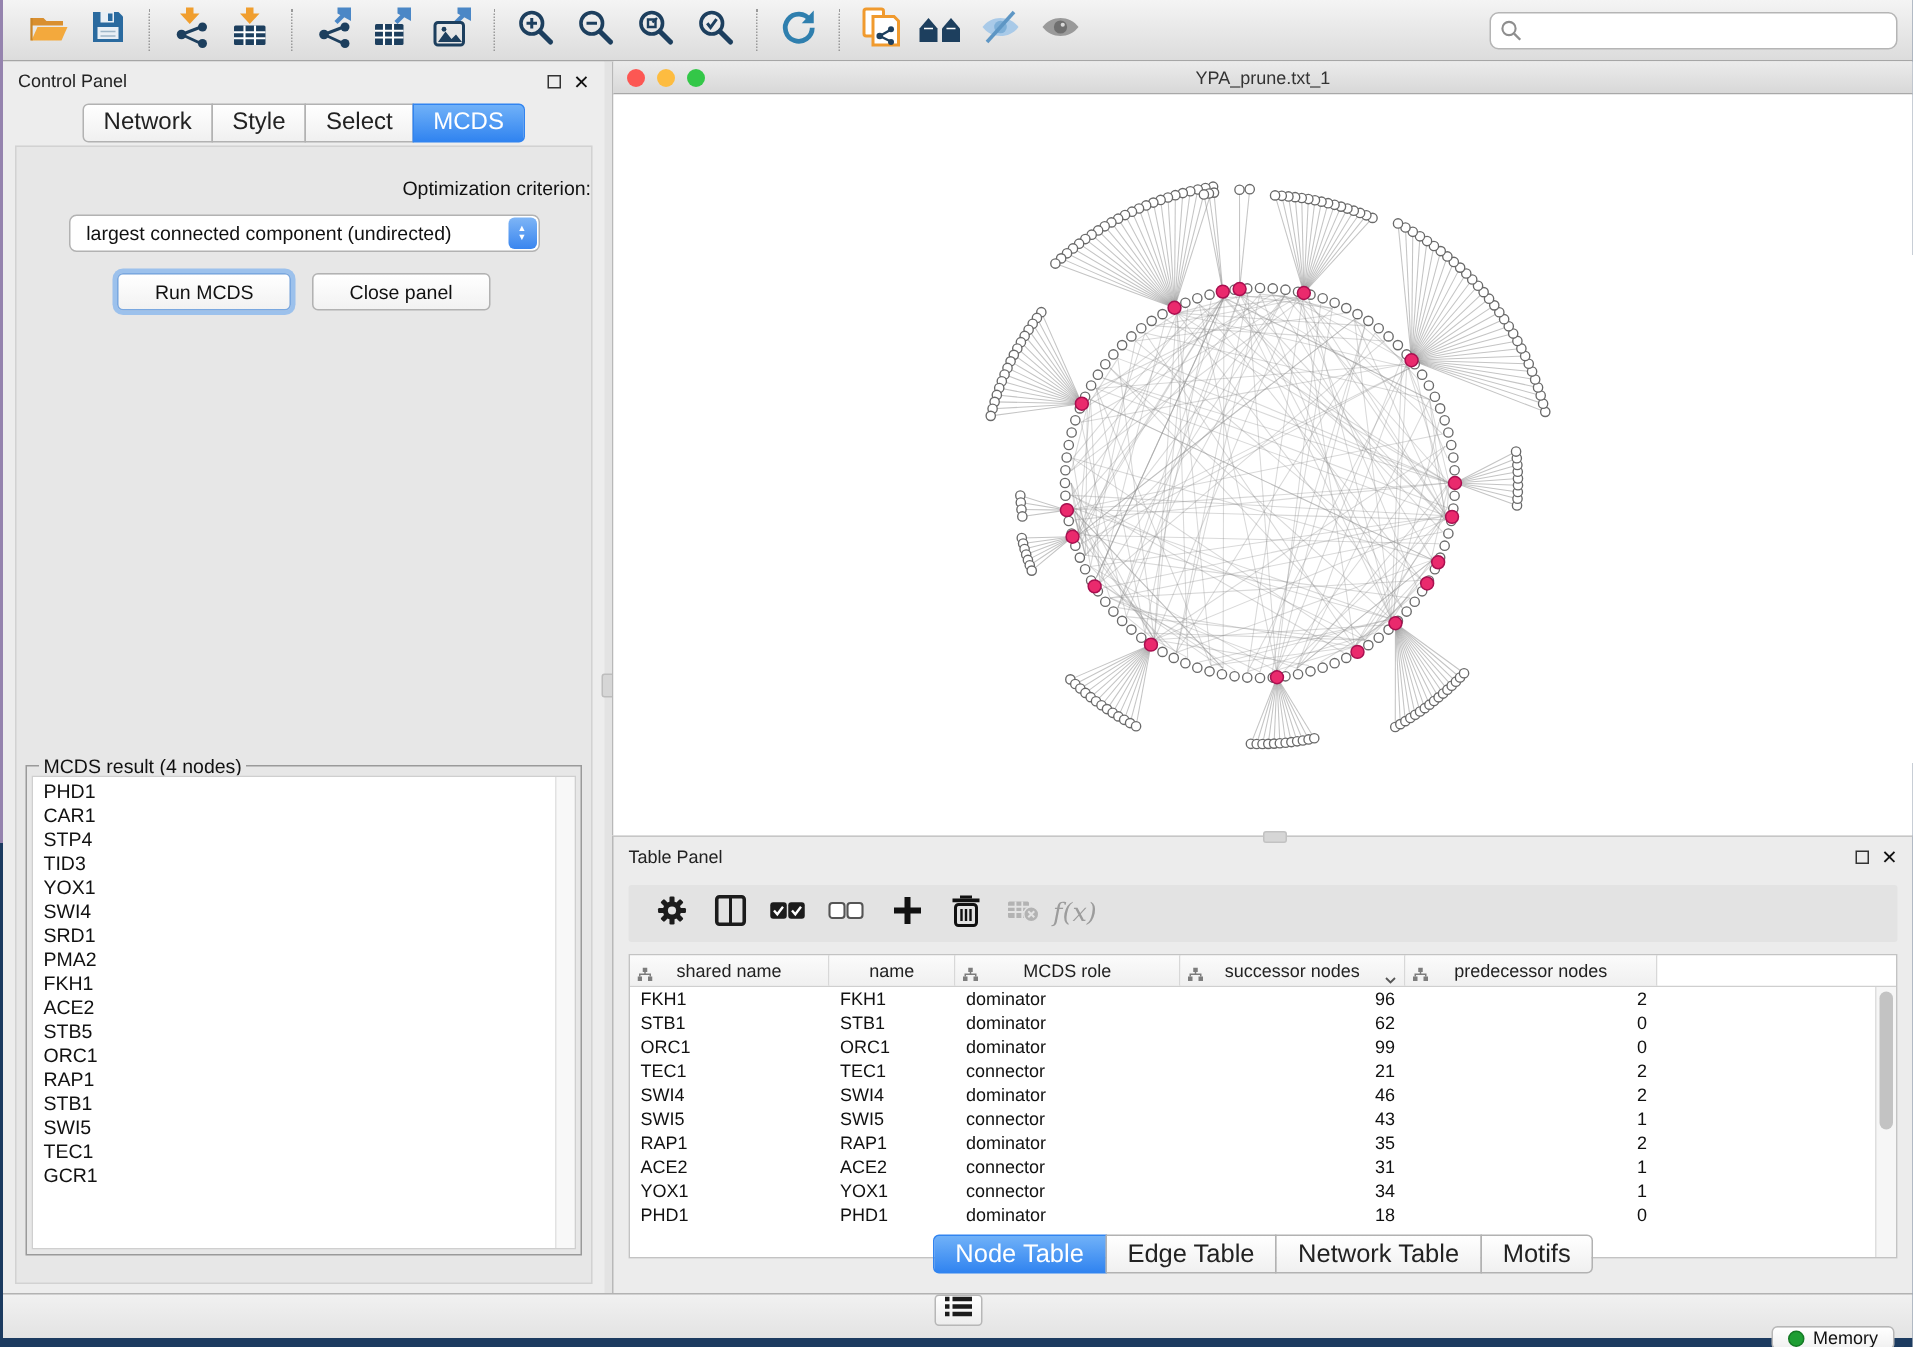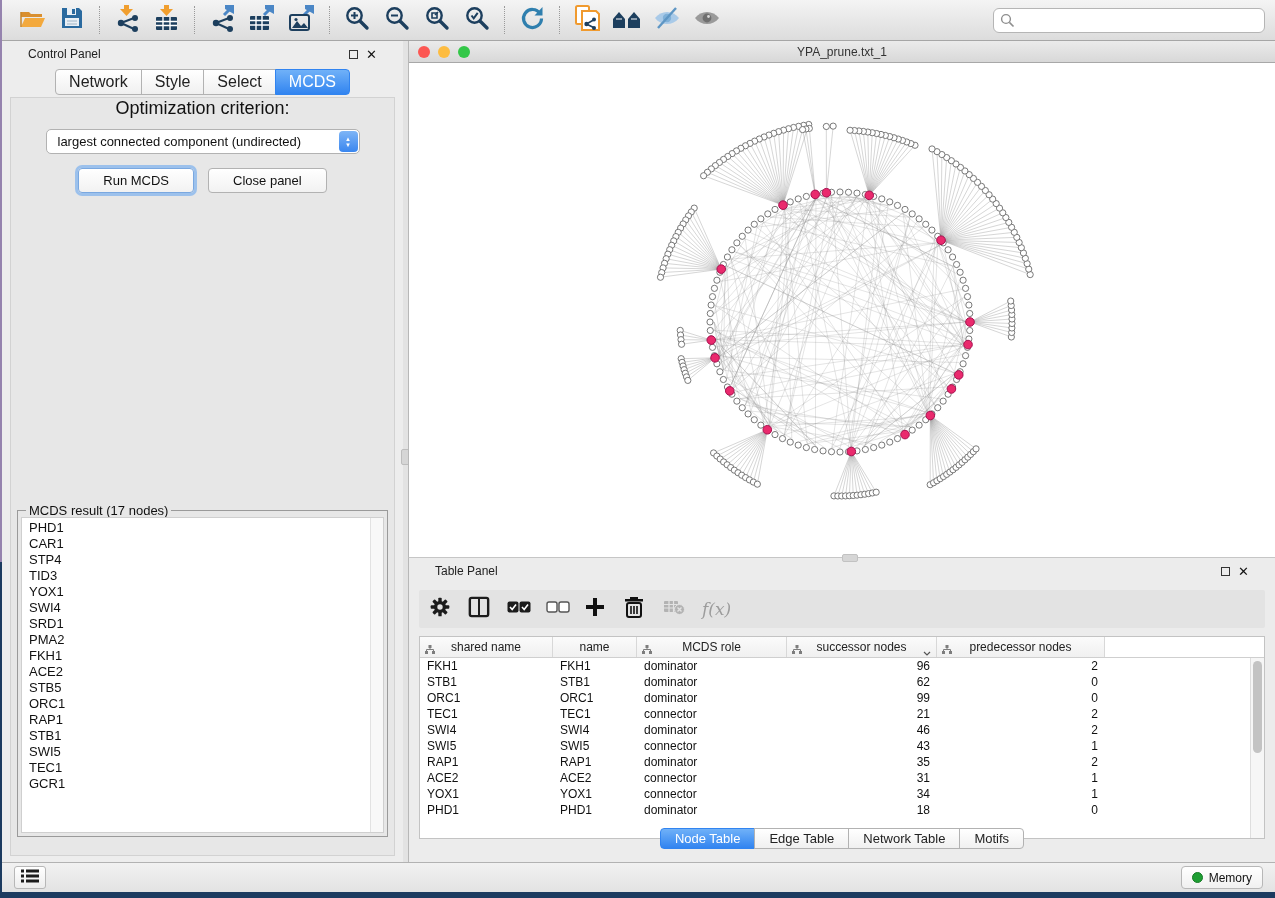--- a/index.html
+++ b/index.html
@@ -16,35 +16,35 @@
   .tb-btn { width:40px; height:34px; display:flex; align-items:center; justify-content:center; cursor:default; }
   .tb-sep { width:1px; height:28px; border-left:1px dotted #9a9a9a; margin:0 7px; }
   .tb-spacer { flex:1; }
   .search-wrap { position:relative; width:272px; height:25px; }
   .search-wrap input { width:100%; height:100%; border:1px solid #b5b5b5; border-radius:6px;
     background:#fff; padding:0 8px 0 26px; font-size:12px; outline:none; }
   .search-glass { position:absolute; left:7px; top:5px; }
 
   
   .control-panel { position:absolute; left:0; top:41px; width:401px; bottom:30px; background:#ededed; }
-  .panel-head { height:26px; display:flex; align-items:center; padding:0 26px; }
+  .panel-head { height:26px; display:flex; align-items:center; padding:0 10px; }
   .panel-title { font-size:12px; color:#222; }
   .panel-head-icons { margin-left:auto; display:flex; gap:8px; align-items:center; }
   .float-box { width:9px; height:9px; border:1.5px solid #333; }
   .close-x { font-size:13px; font-weight:bold; color:#111; line-height:9px; }
   .cp-tabs { display:flex; justify-content:center; margin-top:2px; }
   .seg { display:inline-flex; }
   .seg .seg-btn { border:1px solid #b2b2b2; margin-left:-1px; background:linear-gradient(#ffffff,#f0f0f0);
     font-size:16px; color:#222; padding:3px 13px; cursor:default; }
   .seg .seg-btn:first-child { border-radius:4px 0 0 4px; margin-left:0; }
   .seg .seg-btn:last-child { border-radius:0 4px 4px 0; }
   .seg .seg-btn.active { background:linear-gradient(#70b1f8,#3184f0); border-color:#3184f0; color:#fff; }
   .cp-body { position:absolute; left:8px; right:8px; top:56px; bottom:6px;
     background:#e7e7e7; border:1px solid #d2d2d2; }
-  .opt-label { text-align:center; font-size:18px; color:#111; }
+  .opt-label { text-align:right; font-size:13px; color:#111; margin-top:20px; }
   .combo { position:relative; width:314px; height:25px; margin:10px auto 0;
     background:#fff; border:1px solid #b2b2b2; border-radius:5px; }
   .combo-text { font-size:13px; color:#111; line-height:23px; padding-left:11px; white-space:nowrap; }
   .combo-step { position:absolute; right:1px; top:1px; bottom:1px; width:19px; border-radius:4px;
     background:linear-gradient(#7eb5f6,#3a86ef); display:flex; flex-direction:column;
     align-items:center; justify-content:center; color:#fff; font-size:7px; line-height:6px; }
   .cp-buttons { display:flex; justify-content:center; gap:14px; margin-top:14px; }
   .btn { border:1px solid #b2b2b2; border-radius:4px; background:linear-gradient(#ffffff,#f2f2f2);
     font-size:13px; color:#111; padding:4px 24px; cursor:default; }
   .btn.focus-ring { box-shadow:0 0 0 3px rgba(106,168,240,.6); border-color:#7aa8e0; }
@@ -74,46 +74,46 @@
   .traffic { display:flex; gap:8px; margin-left:9px; }
   .traffic span { width:12px; height:12px; border-radius:50%; display:block; }
   .net-title { position:absolute; left:0; right:0; text-align:center; font-size:12px; color:#333; }
   .net-canvas { position:absolute; left:0; right:0; top:22px; bottom:0; background:#fff; overflow:hidden; }
 
   
   .table-panel { position:absolute; left:406px; top:557px; right:0; bottom:30px;
     background:#ececec; border-left:1px solid #b8b8b8; border-top:1px solid #c6c6c6; }
   .tp-toolbar { position:absolute; left:10px; right:10px; top:32px; height:38px;
     background:#e3e3e3; border-radius:2px; display:flex; align-items:center; gap:9px; padding:0 10px; }
-  .tp-tool { width:30px; height:30px; display:flex; align-items:center; justify-content:flex-start; cursor:default; }
+  .tp-tool { width:30px; height:30px; display:flex; align-items:center; justify-content:flex-end; cursor:default; }
   .fx-label { font-family:"DejaVu Serif","Liberation Serif",serif; font-style:italic;
     font-size:17px; color:#9c9c9c; }
   .data-table { position:absolute; left:10px; right:10px; top:78px; height:203px;
     background:#fff; border:1px solid #c3c3c3; }
   .thead { display:flex; height:21px; border-bottom:1px solid #cfcfcf; }
   .th { position:relative; background:linear-gradient(#fbfbfb,#f0f0f0); border-right:1px solid #d8d8d8;
     font-size:12px; color:#222; display:flex; align-items:center; justify-content:center; }
   .th .attr-ic { position:absolute; left:5px; top:6px; }
   .th .sort-chev { position:absolute; right:5px; top:8px; }
   .c0{width:133px}.c1{width:84px}.c2{width:150px}.c3{width:150px}.c4{width:168px}
   .cfill{flex:1; background:#fff; border-right:none;}
   .tbody .t-row { display:flex; height:16px; }
   .t-cell { font-size:12px; color:#111; line-height:16px; padding:0 7px; white-space:nowrap; overflow:hidden; }
   .t-cell.num { text-align:right; }
   .table-scroll { position:absolute; right:0; top:21px; bottom:0; width:14px;
     background:#f6f6f6; border-left:1px solid #dedede; }
   .table-thumb { position:absolute; left:2px; right:2px; top:3px; height:92px;
     background:#c3c3c3; border-radius:5px; }
   .tp-tabs { position:absolute; left:0; right:0; bottom:13px; display:flex; justify-content:center; }
-  .tp-tabs .seg-btn { padding:2px 14px; font-size:13px; }
+  .tp-tabs .seg-btn { padding:2px 14px; font-size:17px; }
 
   
   .status-bar { position:absolute; left:0; right:0; bottom:0; height:30px;
     background:linear-gradient(#f1f1f1,#e3e3e3); border-top:1px solid #b2b2b2;
-    display:flex; align-items:center; padding:0 12px; }
+    display:flex; align-items:center; padding:0 12px;flex-direction:column; }
   .status-list-btn { width:32px; height:23px; border:1px solid #b7b7b7; border-radius:3px;
     background:linear-gradient(#fff,#ededed); display:flex; align-items:center; justify-content:center; }
   .memory-btn { margin-left:auto; height:23px; border:1px solid #b7b7b7; border-radius:4px;
     background:linear-gradient(#fff,#f0f0f0); display:flex; align-items:center; gap:6px;
     padding:0 10px; font-size:12px; color:#111; }
   .mem-dot { width:11px; height:11px; border-radius:50%; background:#1e9e33; border:1px solid #157a25; }
 </style>
 </head>
 <body>
 
@@ -288,21 +288,21 @@
         <div class="combo-step">
             <span>▴</span>
             <span>▾</span>
           </div>
       </div>
       <div class="cp-buttons">
         <button class="btn focus-ring">Run MCDS</button>
         <button class="btn">Close panel</button>
       </div>
       <div class="groupbox">
-        <span class="groupbox-legend">MCDS result (17 nodes)</span>
+        <span class="groupbox-legend">MCDS result (4 nodes)</span>
         <div class="listbox">
           <ul id="mcds-list">
               <li>PHD1</li>
               <li>CAR1</li>
               <li>STP4</li>
               <li>TID3</li>
               <li>YOX1</li>
               <li>SWI4</li>
               <li>SRD1</li>
               <li>PMA2</li>

